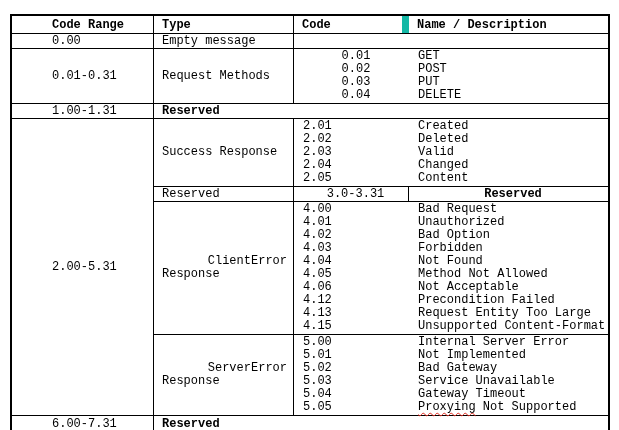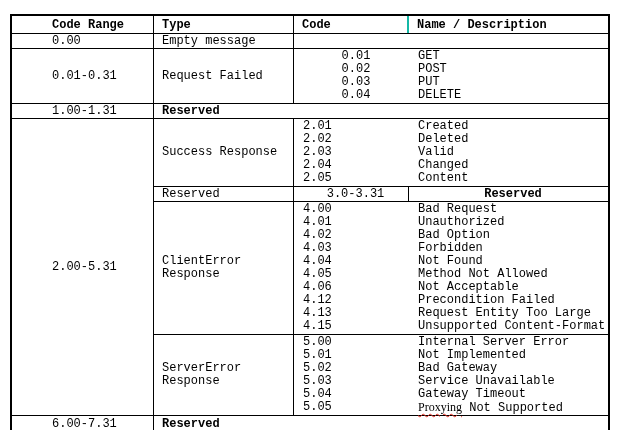--- a/index.html
+++ b/index.html
@@ -20,21 +20,21 @@
     border: 2px solid #000;
     background: #fff;
   }
 
   .row { display: flex; border-bottom: 1px solid #000; }
   .row:last-child { border-bottom: none; }
 
   
   .c1 { width: 110px; flex: 0 0 110px; border-right: 1px solid #000; padding-left: 8px; display: flex; align-items: center; margin-left: 32px; }
   .c2 { width: 140px; flex: 0 0 140px; border-right: 1px solid #000; padding-left: 8px; display: flex; align-items: center; }
-  .c3 { width: 115px; flex: 0 0 115px; border-right: 2px solid #14b8a6; padding-left: 8px; display: flex; align-items: center; }
+  .c3 { width: 115px; flex: 0 0 115px; border-right: 7px solid #14b8a6; padding-left: 8px; display: flex; align-items: center; }
   .c4 { flex: 1 1 auto; padding-left: 8px; display: flex; align-items: center; }
   .cmerge { flex: 1 1 auto; padding-left: 8px; display: flex; align-items: center; }
 
   .hdr { height: 18px; font-weight: bold; }
   .single { height: 15px; }
 
   .b { font-weight: bold; }
 
   
   .codes { padding: 1px 0; }
@@ -45,35 +45,34 @@
   
   .bigright { flex: 1 1 auto; display: flex; flex-direction: column; }
   .subrow { display: flex; border-bottom: 1px solid #000; }
   .subrow:last-child { border-bottom: none; }
   .stype {
     width: 140px; flex: 0 0 140px;
     border-right: 1px solid #000;
     padding: 0 6px 0 8px;
     display: flex; flex-direction: column; justify-content: center;
   }
-  .jline { display: flex; justify-content: flex-start; height: 13px; line-height: 13px; }
+  .jline { display: flex; justify-content: flex-end; height: 13px; line-height: 13px; }
   .tline { height: 13px; line-height: 13px; }
   .scmerge { flex: 1 1 auto; }
   .srow-mid { height: 15px; }
   .srow-mid .stype, .srow-mid .sc3, .srow-mid .sc4 { justify-content: center; }
   .sc3 { width: 115px; flex: 0 0 115px; border-right: 1px solid #000; padding-left: 9px; display: flex; align-items: center; }
   .sc4 { flex: 1 1 auto; padding-left: 9px; display: flex; align-items: center; }
 
   .wavy {
     text-decoration-line: underline;
     text-decoration-style: wavy;
     text-decoration-color: #e02b20;
     text-decoration-thickness: 1px;
     text-underline-offset: 2px;
-    font-family: Liberation Serif, serif;
   }
 </style>
 </head>
 <body>
 
 <div class="tbl">
 
   <div class="row hdr">
     <div class="c1">Code Range</div>
     <div class="c2">Type</div>
@@ -82,21 +81,21 @@
   </div>
 
   <div class="row single">
     <div class="c1">0.00</div>
     <div class="c2">Empty message</div>
     <div class="cmerge"></div>
   </div>
 
   <div class="row">
     <div class="c1">0.01-0.31</div>
-    <div class="c2">Request Failed</div>
+    <div class="c2">Request Methods</div>
     <div class="cmerge" style="padding-left:0; align-items:stretch;text-align:center;">
       <div class="codes" style="width:100%;">
         <div class="cline">
           <span class="ccode">0.01</span>
           <span class="cdesc">GET</span>
         </div>
         <div class="cline">
           <span class="ccode">0.02</span>
           <span class="cdesc">POST</span>
         </div>

